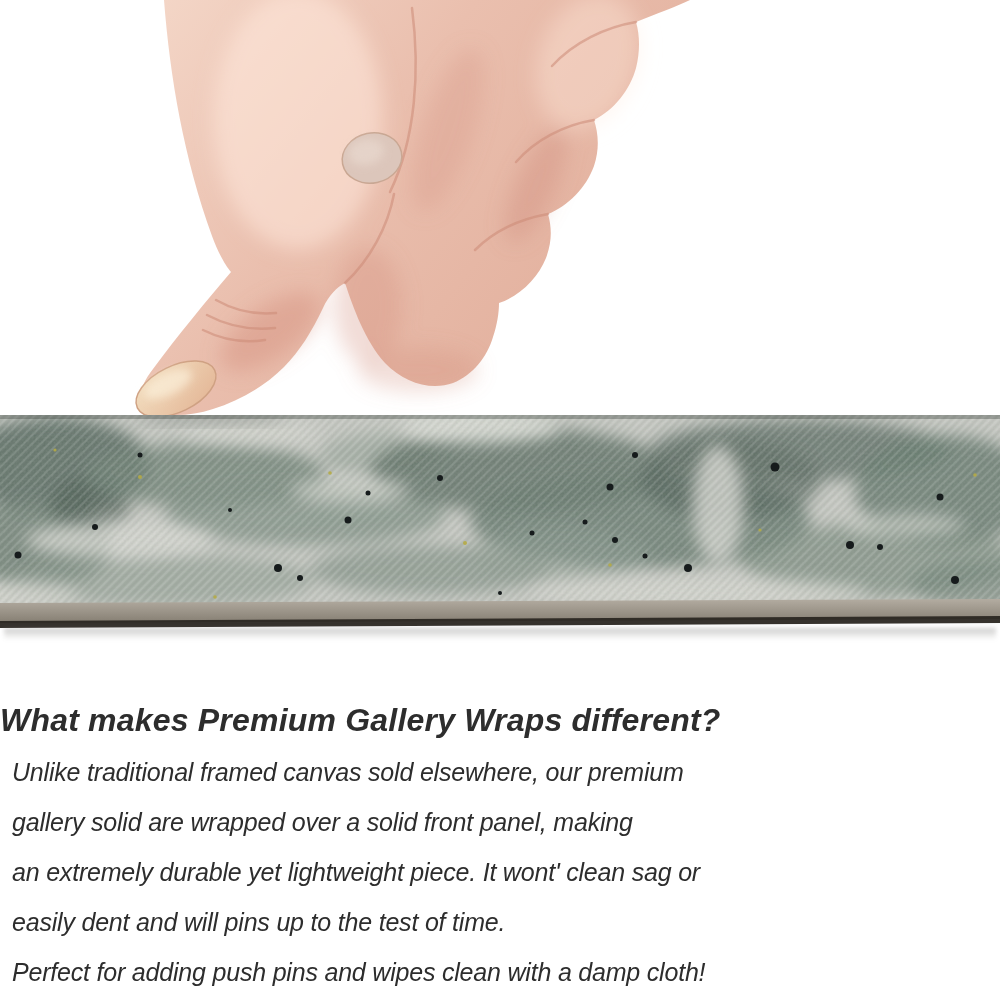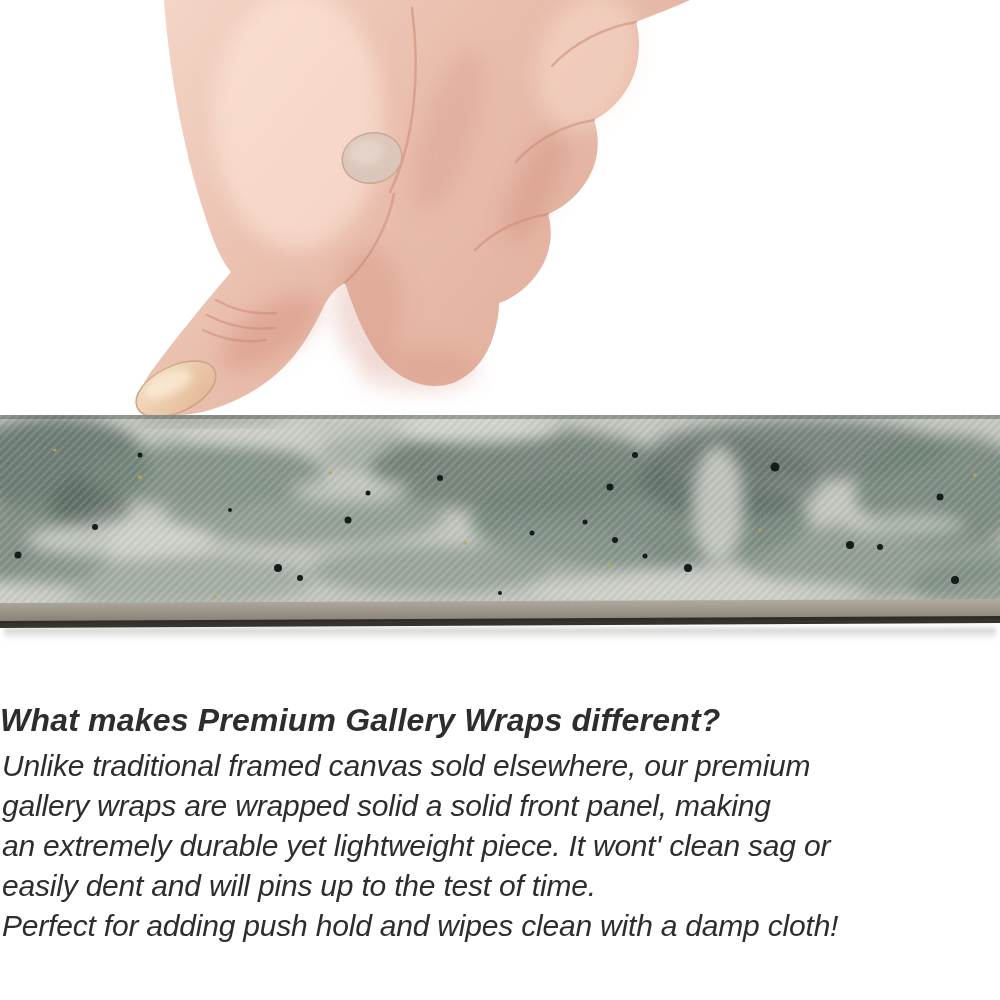--- a/index.html
+++ b/index.html
@@ -22,21 +22,21 @@
   
   .copy{
     position:absolute;left:0;top:699px;width:909px;
     font-style:italic;color:var(--text,#2d2d2d);
   }
   .copy h1{
     margin:0 0 6px 0;font-size:32px;line-height:42px;font-weight:700;
     letter-spacing:.2px;
   }
   .copy p{
-    margin:2px;font-size:30px;line-height:38px;font-weight:400;letter-spacing:-.2px;
+    margin:12px;font-size:25px;line-height:38px;font-weight:400;letter-spacing:-.2px;
   }
 </style>
 </head>
 <body>
 
 <div class="stage">
 
   <div class="photo">
 
     <svg class="hand-svg" viewBox="0 0 580 418" aria-hidden="true">
@@ -214,19 +214,19 @@
         <path d="M0,188 L1000,184 L1000,204 L0,208 Z" fill="url(#foldG)"></path>
         <path d="M0,206 L1000,201 L1000,208 L0,213 Z" fill="#2b2722" opacity=".95"></path>
       </svg>
     </div>
     <div class="strip-shadow"></div>
   </div>
 
   <div class="copy">
     <h1>What makes Premium Gallery Wraps different?</h1>
     <p>Unlike traditional framed canvas sold elsewhere, our premium</p>
-    <p>gallery wraps are wrapped solid a solid front panel, making</p>
+    <p>gallery solid are wrapped over a solid front panel, making</p>
     <p>an extremely durable yet lightweight piece. It wont' clean sag or</p>
     <p>easily dent and will pins up to the test of time.</p>
-    <p>Perfect for adding push hold and wipes clean with a damp cloth!</p>
+    <p>Perfect for adding push pins and wipes clean with a damp cloth!</p>
   </div>
 
 </div>
 
 </body></html>

